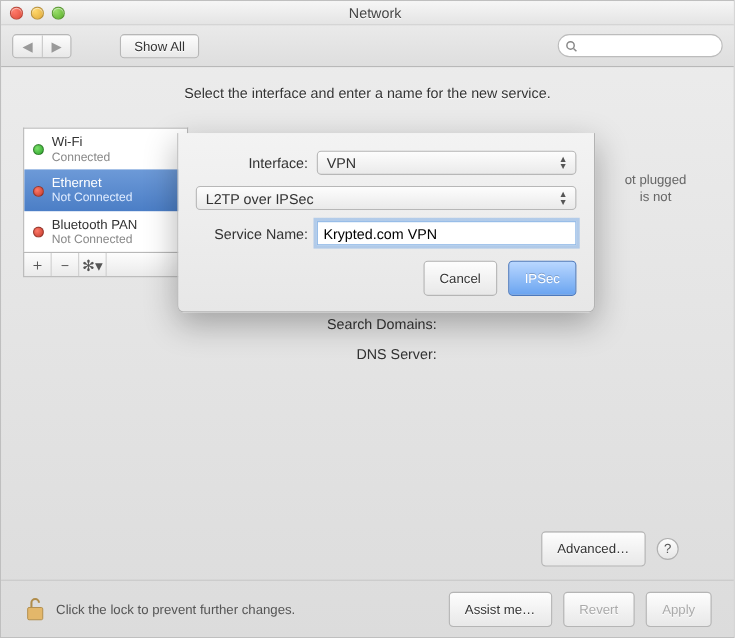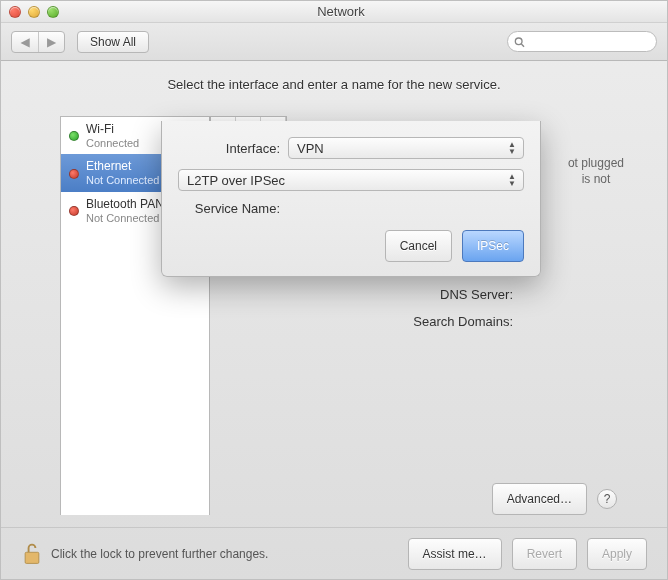--- a/index.html
+++ b/index.html
@@ -70,20 +70,21 @@
 .segmented button + button { border-left: 1px solid #c8c8c8; }
 .btn-pill {
   height: 22px;
   padding: 0 12px;
   border: 1px solid #b7b7b7;
   border-radius: 4px;
   background: linear-gradient(to bottom, #fdfdfd, #e8e8e8);
   font-size: 12px;
   color: #333;
   text-shadow: 0 1px 0 #fff;
+  margin-left: 32px;
 }
 .search {
   margin-left: auto;
   width: 150px;
   height: 21px;
   border: 1px solid #bcbcbc;
   border-radius: 11px;
   background: #fff;
   display: flex;
   align-items: center;
@@ -322,21 +323,21 @@
           <line x1="11" y1="11" x2="15" y2="15" stroke="#888" stroke-width="2"></line>
         </svg>
       <input type="text" placeholder="" style="">
     </div>
   </div>
 
   <div class="content">
     <div class="instruction">Select the interface and enter a name for the new service.</div>
 
     <div class="middle">
-      <div style="display:flex;flex-direction:row;margin-left:39px;">
+      <div style="display:flex;flex-direction:column;">
         <div class="sidebar">
           <div class="list">
             <div class="service">
               <div class="dot-status green"></div>
               <div class="labels">
                 <div class="name">Wi-Fi</div>
                 <div class="status">Connected</div>
               </div>
             </div>
             <div class="service selected">
@@ -373,24 +374,24 @@
           <div class="form-row">
             <label>IP Address:</label>
           </div>
           <div class="form-row">
             <label>Subnet Mask:</label>
           </div>
           <div class="form-row">
             <label>Router:</label>
           </div>
           <div class="form-row">
+            <label>Search Domains:</label>
+          </div>
+          <div class="form-row">
             <label>DNS Server:</label>
-          </div>
-          <div class="form-row">
-            <label>Search Domains:</label>
           </div>
         </div>
         <div class="advanced-row">
           <button class="mac-btn">Advanced…</button>
           <div class="help-circle">?</div>
         </div>
       </div>
     </div>
 
     <div class="sheet">
@@ -402,20 +403,21 @@
         </div>
       </div>
       <div class="srow">
         <div class="select-mac">
           <span>L2TP over IPSec</span>
           <span class="arrows">▲<br>▼</span>
         </div>
       </div>
       <div class="srow">
         <label>Service Name:</label>
+        <input class="input-mac" value="Krypted.com VPN" style="">
       </div>
       <div class="btns">
         <button class="mac-btn">Cancel</button>
         <button class="mac-btn default">IPSec</button>
       </div>
     </div>
 
   </div>
 
   <div class="footer">

